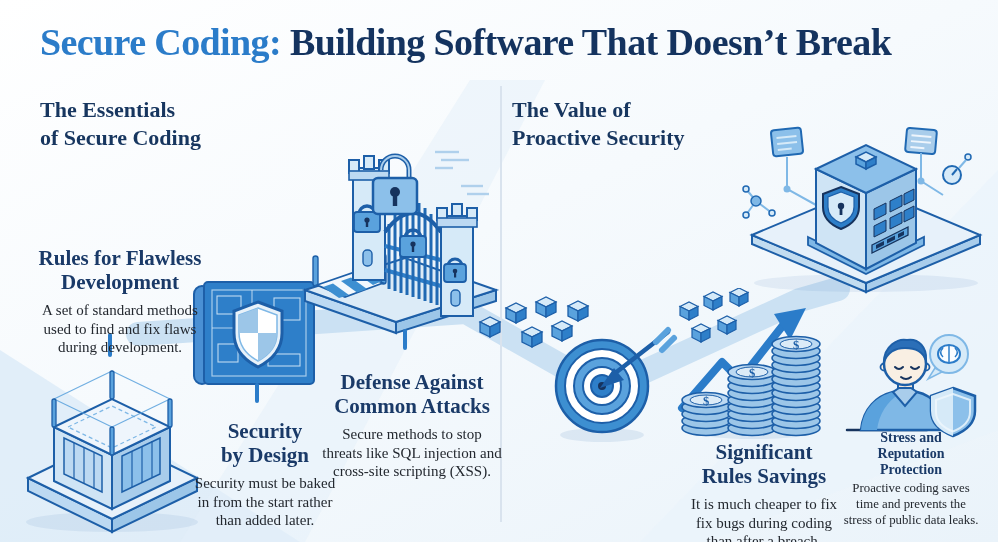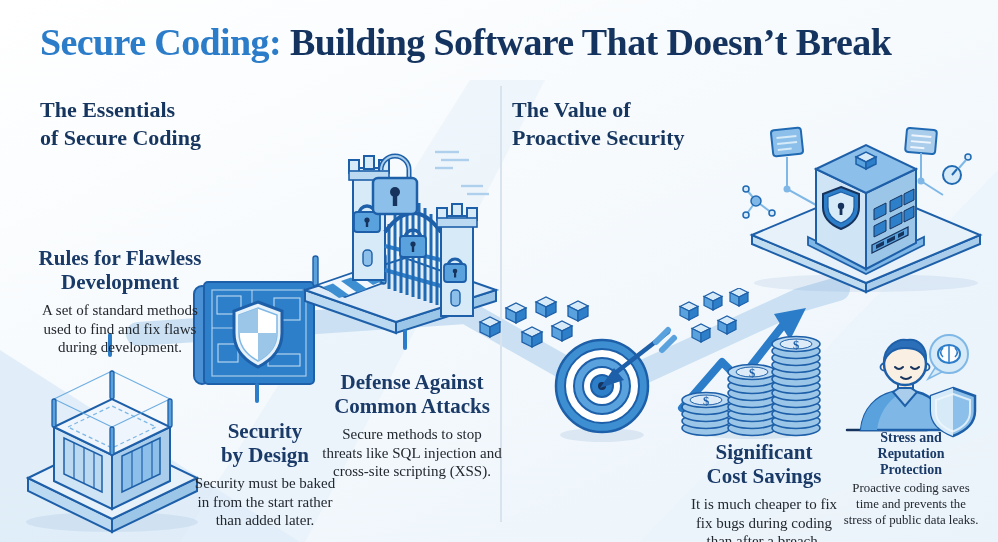--- a/index.html
+++ b/index.html
@@ -406,21 +406,21 @@
   </div>
   <div class="block" style="left:322px;top:351px;width:180px;margin-top:20px;">
     <h3>Defense Against
 Common Attacks</h3>
     <p>Secure methods to stop
 threats like SQL injection and
 cross-site scripting (XSS).</p>
   </div>
   <div class="block" style="left:684px;top:441px;width:160px;">
     <h3>Significant
-Cost Savings</h3>
+Rules Savings</h3>
     <p>It is much cheaper to fix
 fix bugs during coding
 than after a breach.</p>
   </div>
   <div class="block small" style="left:829px;top:430px;width:164px;">
     <h3>Stress and
 Reputation
 Protection</h3>
     <p>Proactive coding saves
 time and prevents the

